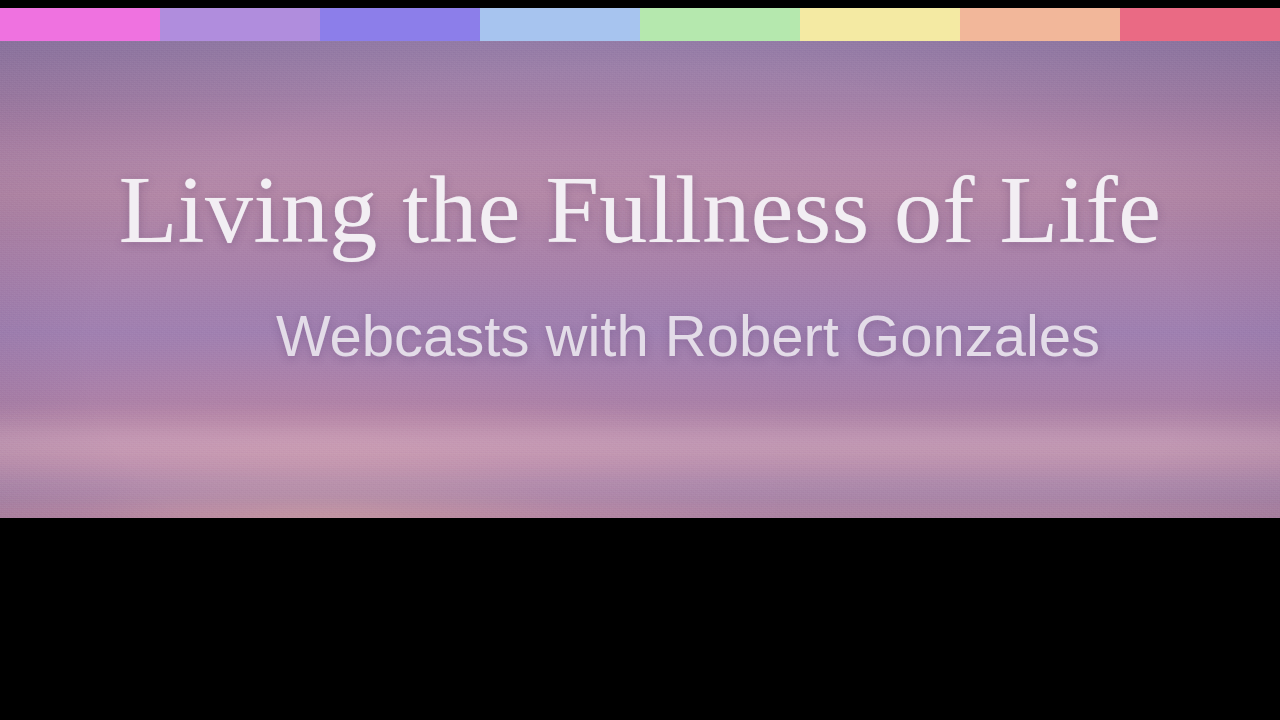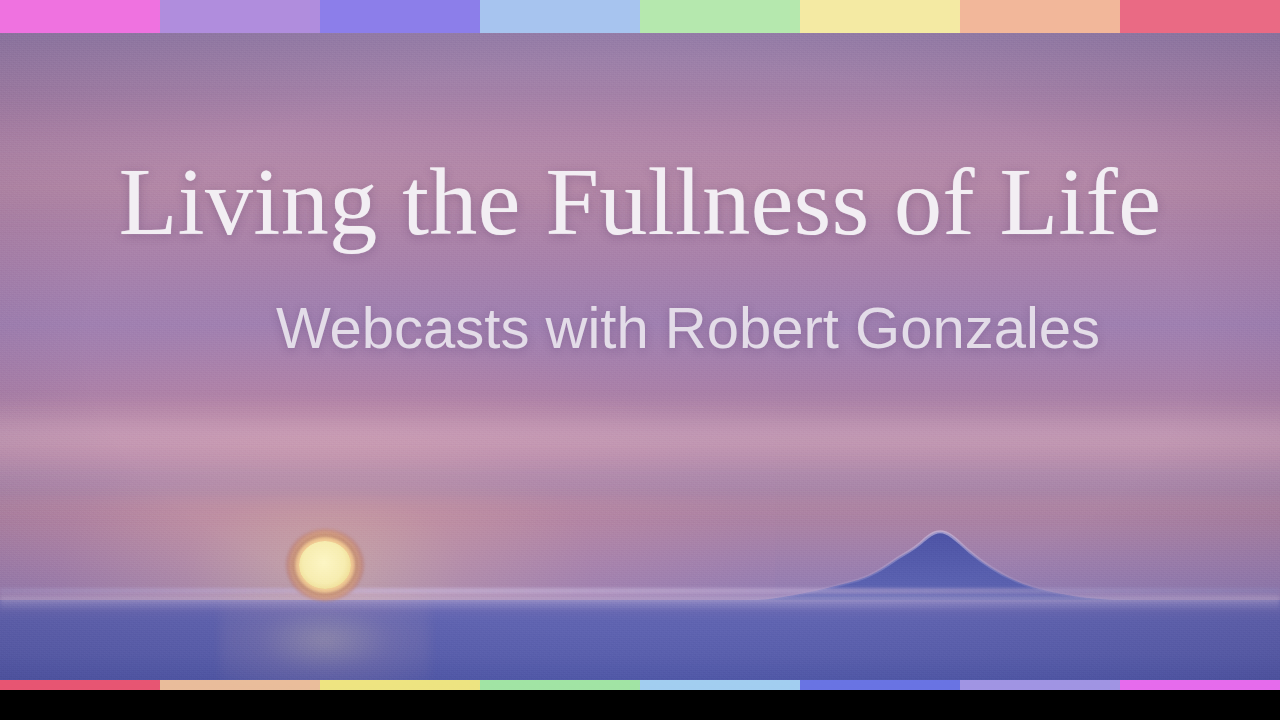--- a/index.html
+++ b/index.html
@@ -3,24 +3,25 @@
 <meta charset="utf-8">
 <style>
   html, body {
     margin: 0;
     padding: 0;
     background: #000;
   }
   #stage {
     position: relative;
     width: 1280px;
-    height: 690px;
+    height: 510px;
     overflow: hidden;
     font-family: "Liberation Sans", sans-serif;
     background: #8a7aa8;
+    margin-top: 8px;
   }
 
   
   .photo {
     position: absolute;
     left: 0; top: 0;
     width: 1280px; height: 720px;
   }
   .sky {
     position: absolute;

